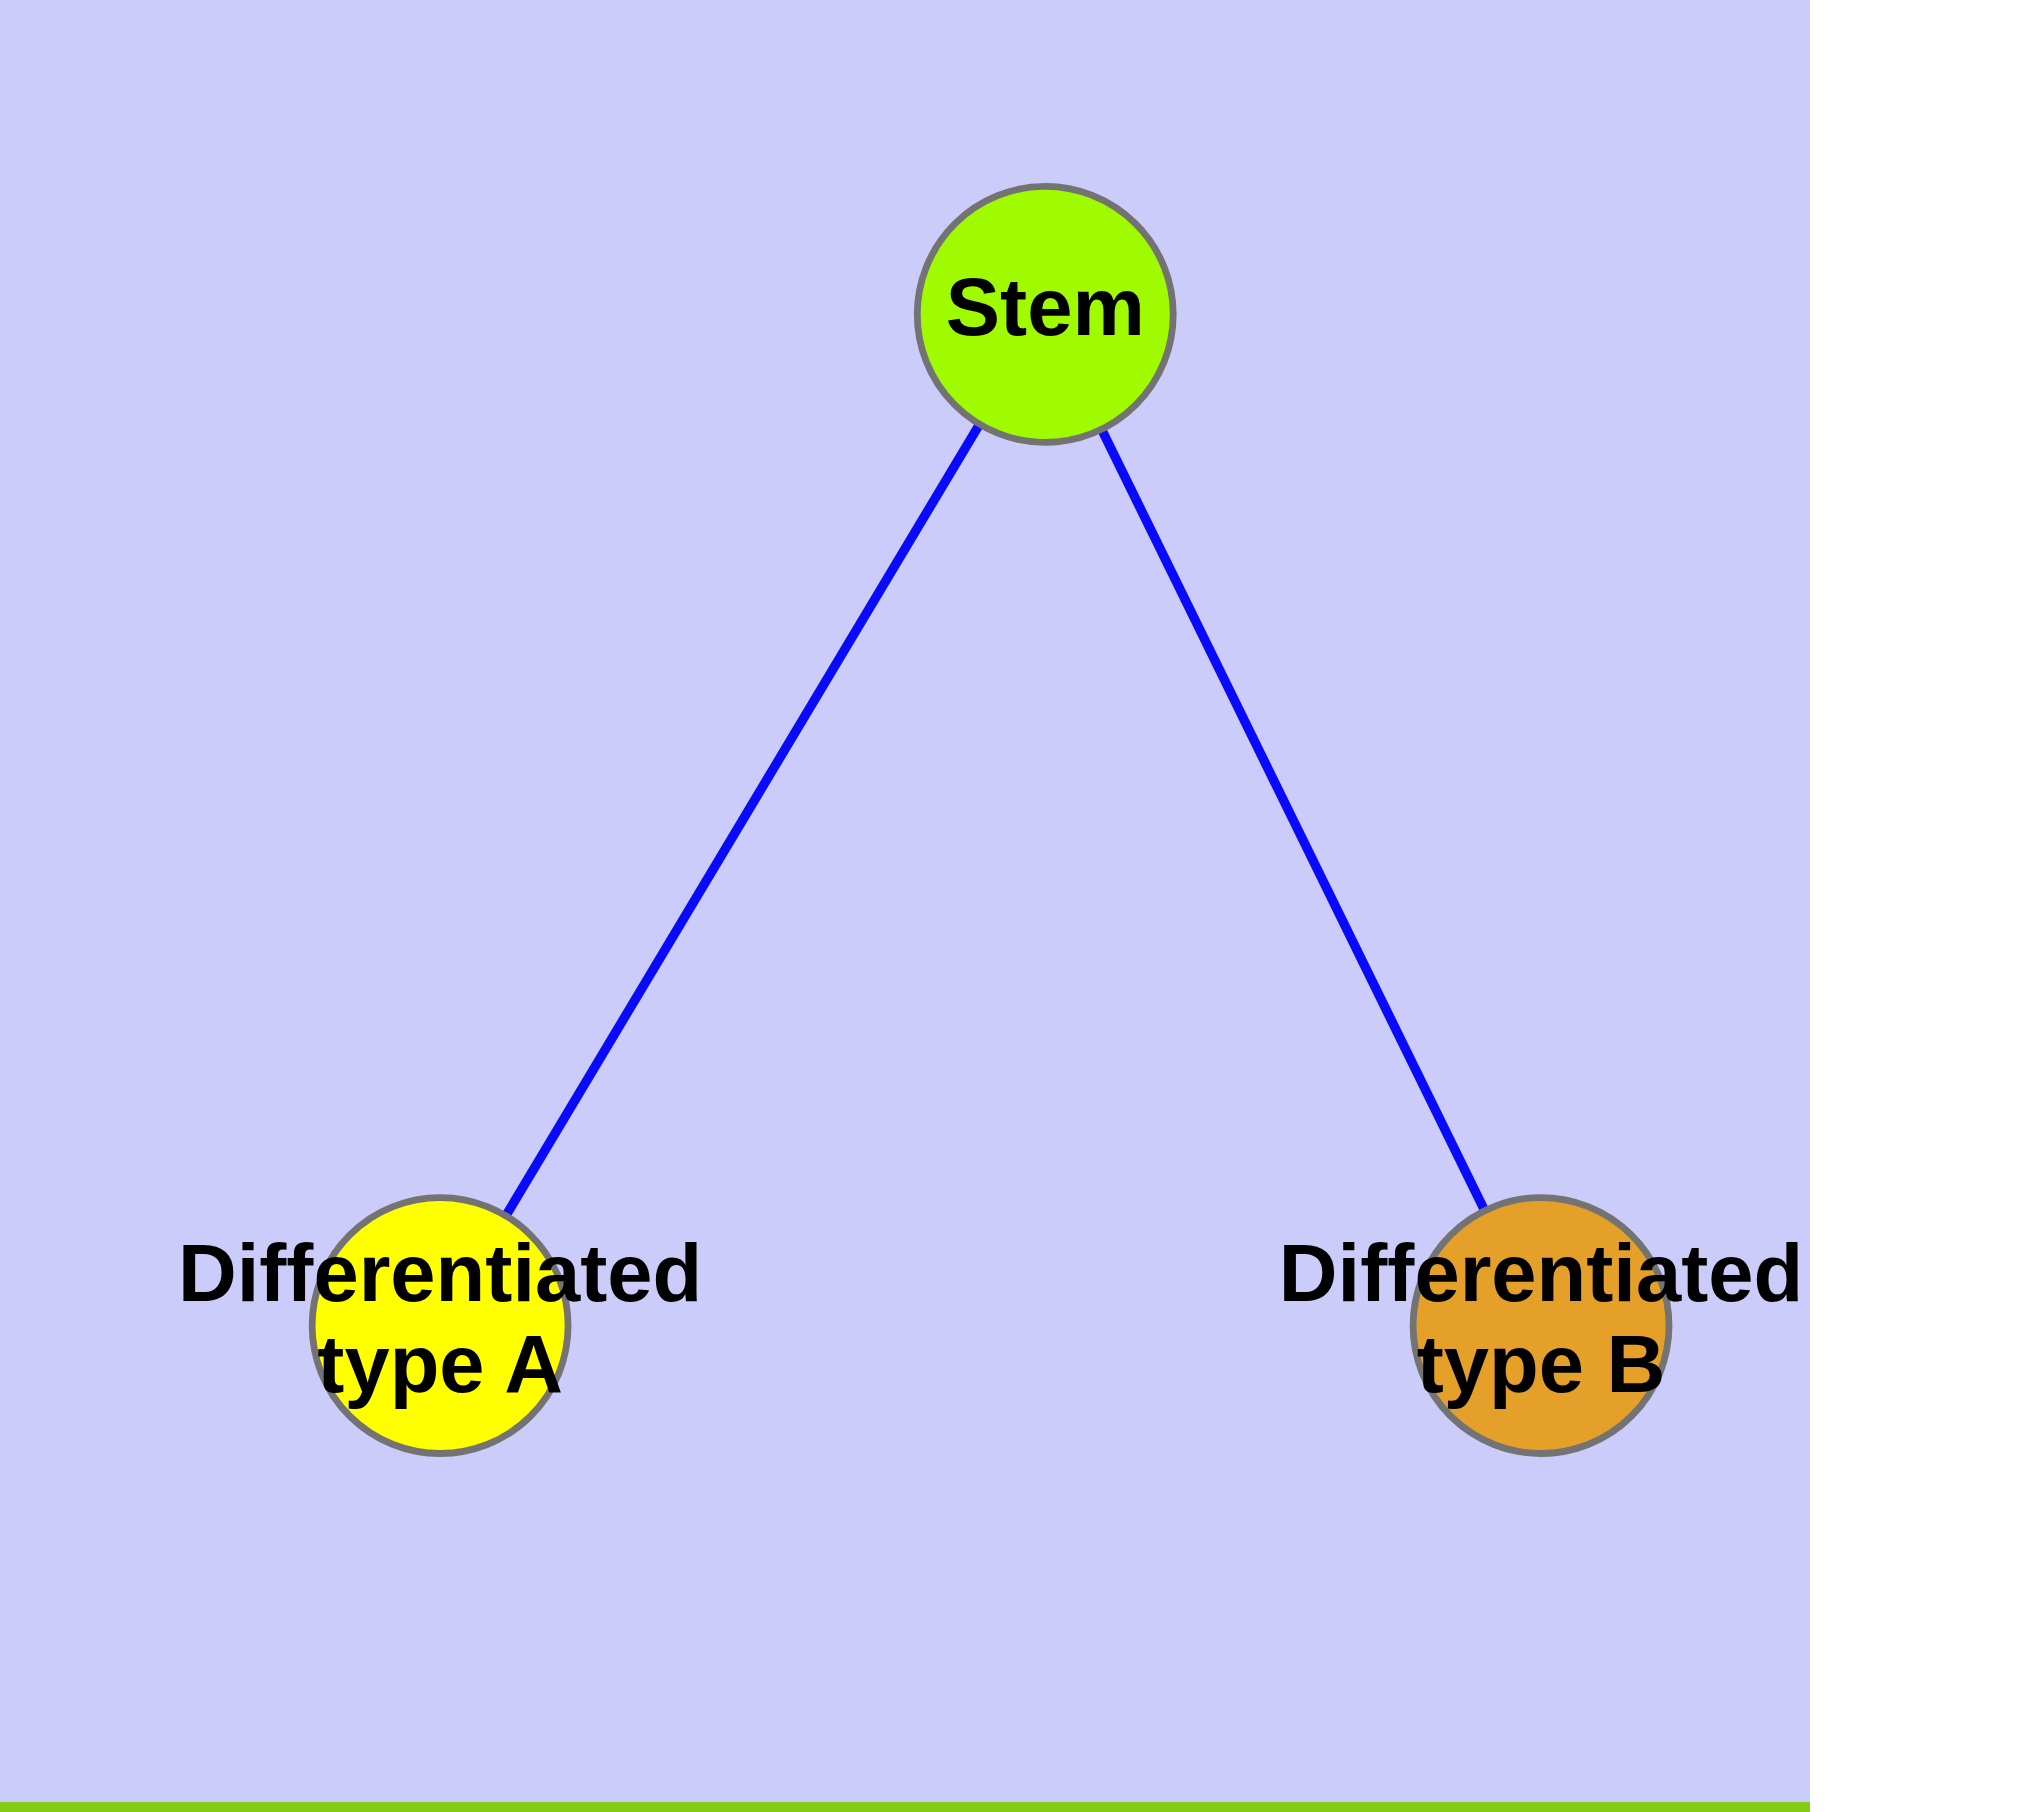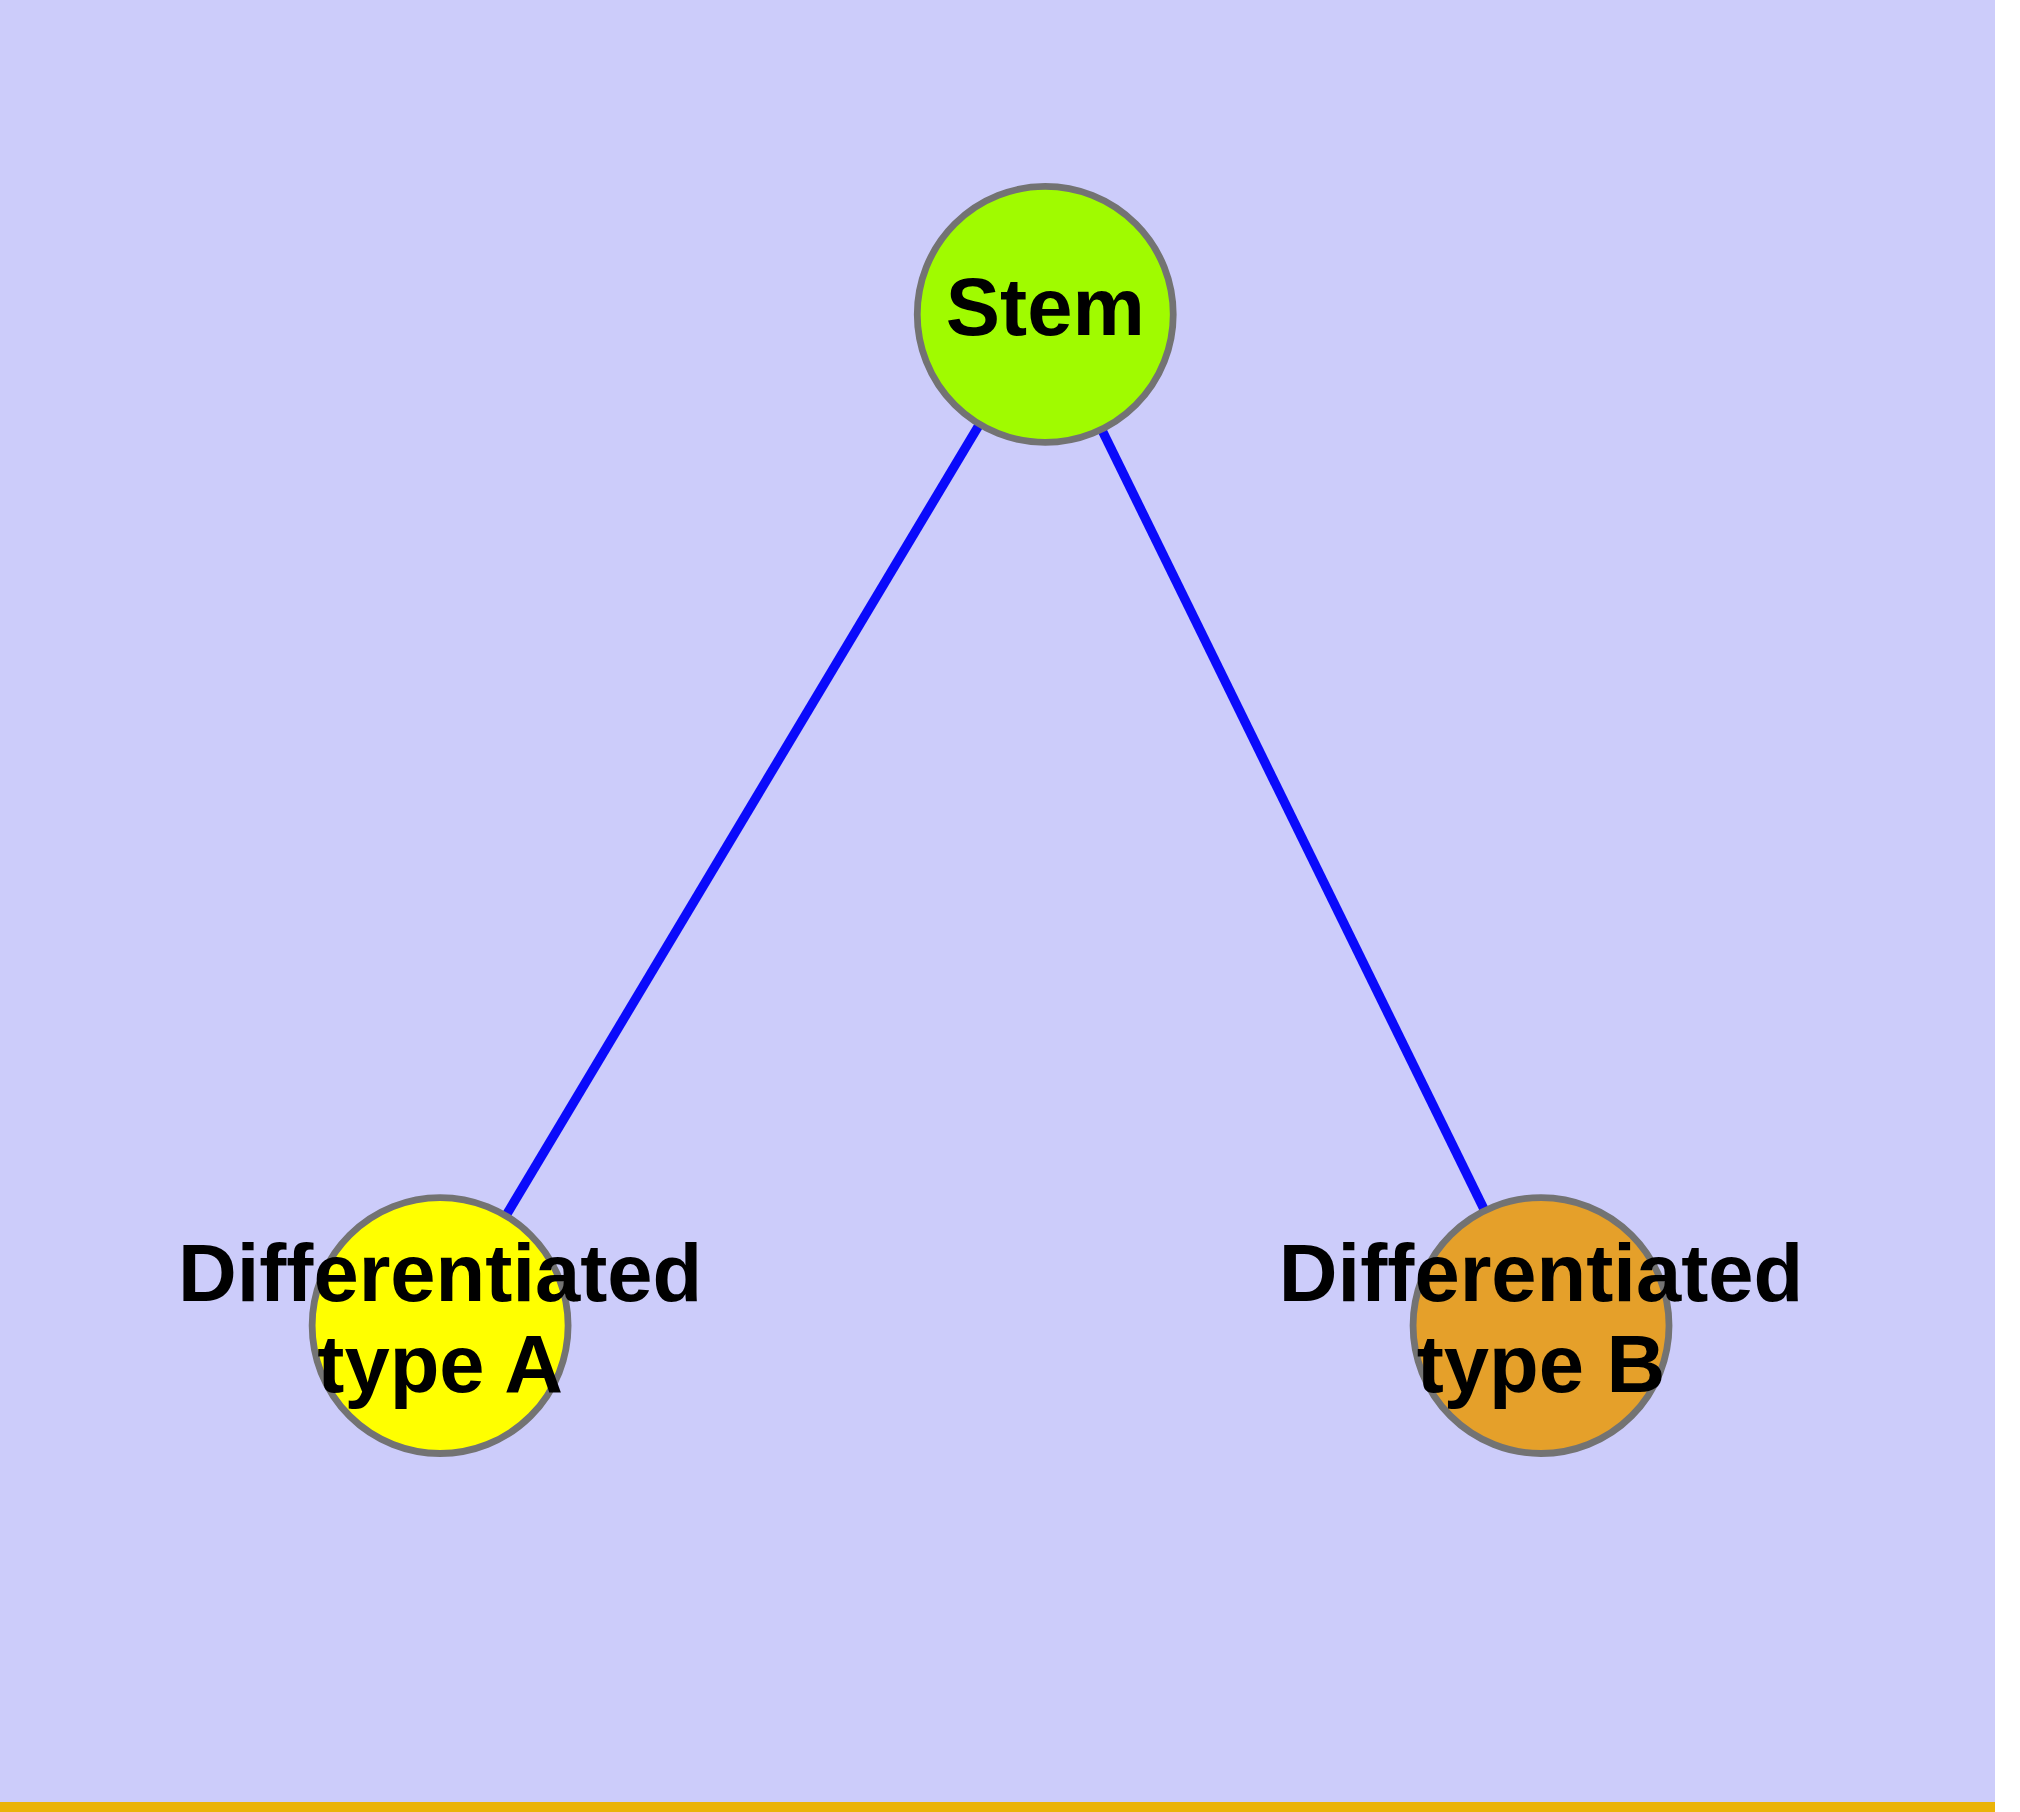--- a/index.html
+++ b/index.html
@@ -6,23 +6,23 @@
   html, body {
     margin: 0;
     padding: 0;
     background: #ffffff;
   }
   body {
     font-family: "Liberation Sans", sans-serif;
   }
   #canvas {
     position: relative;
-    width: 1995px;
+    width: 1810px;
     height: 1812px;
-    background: #eab308;
+    background: #84cc16;
     overflow: hidden;
   }
   #plot-area {
     position: absolute;
     left: 0px;
     top: 0px;
     width: 2010px;
     height: 1802px;
     background: #ccccfa;
   }

